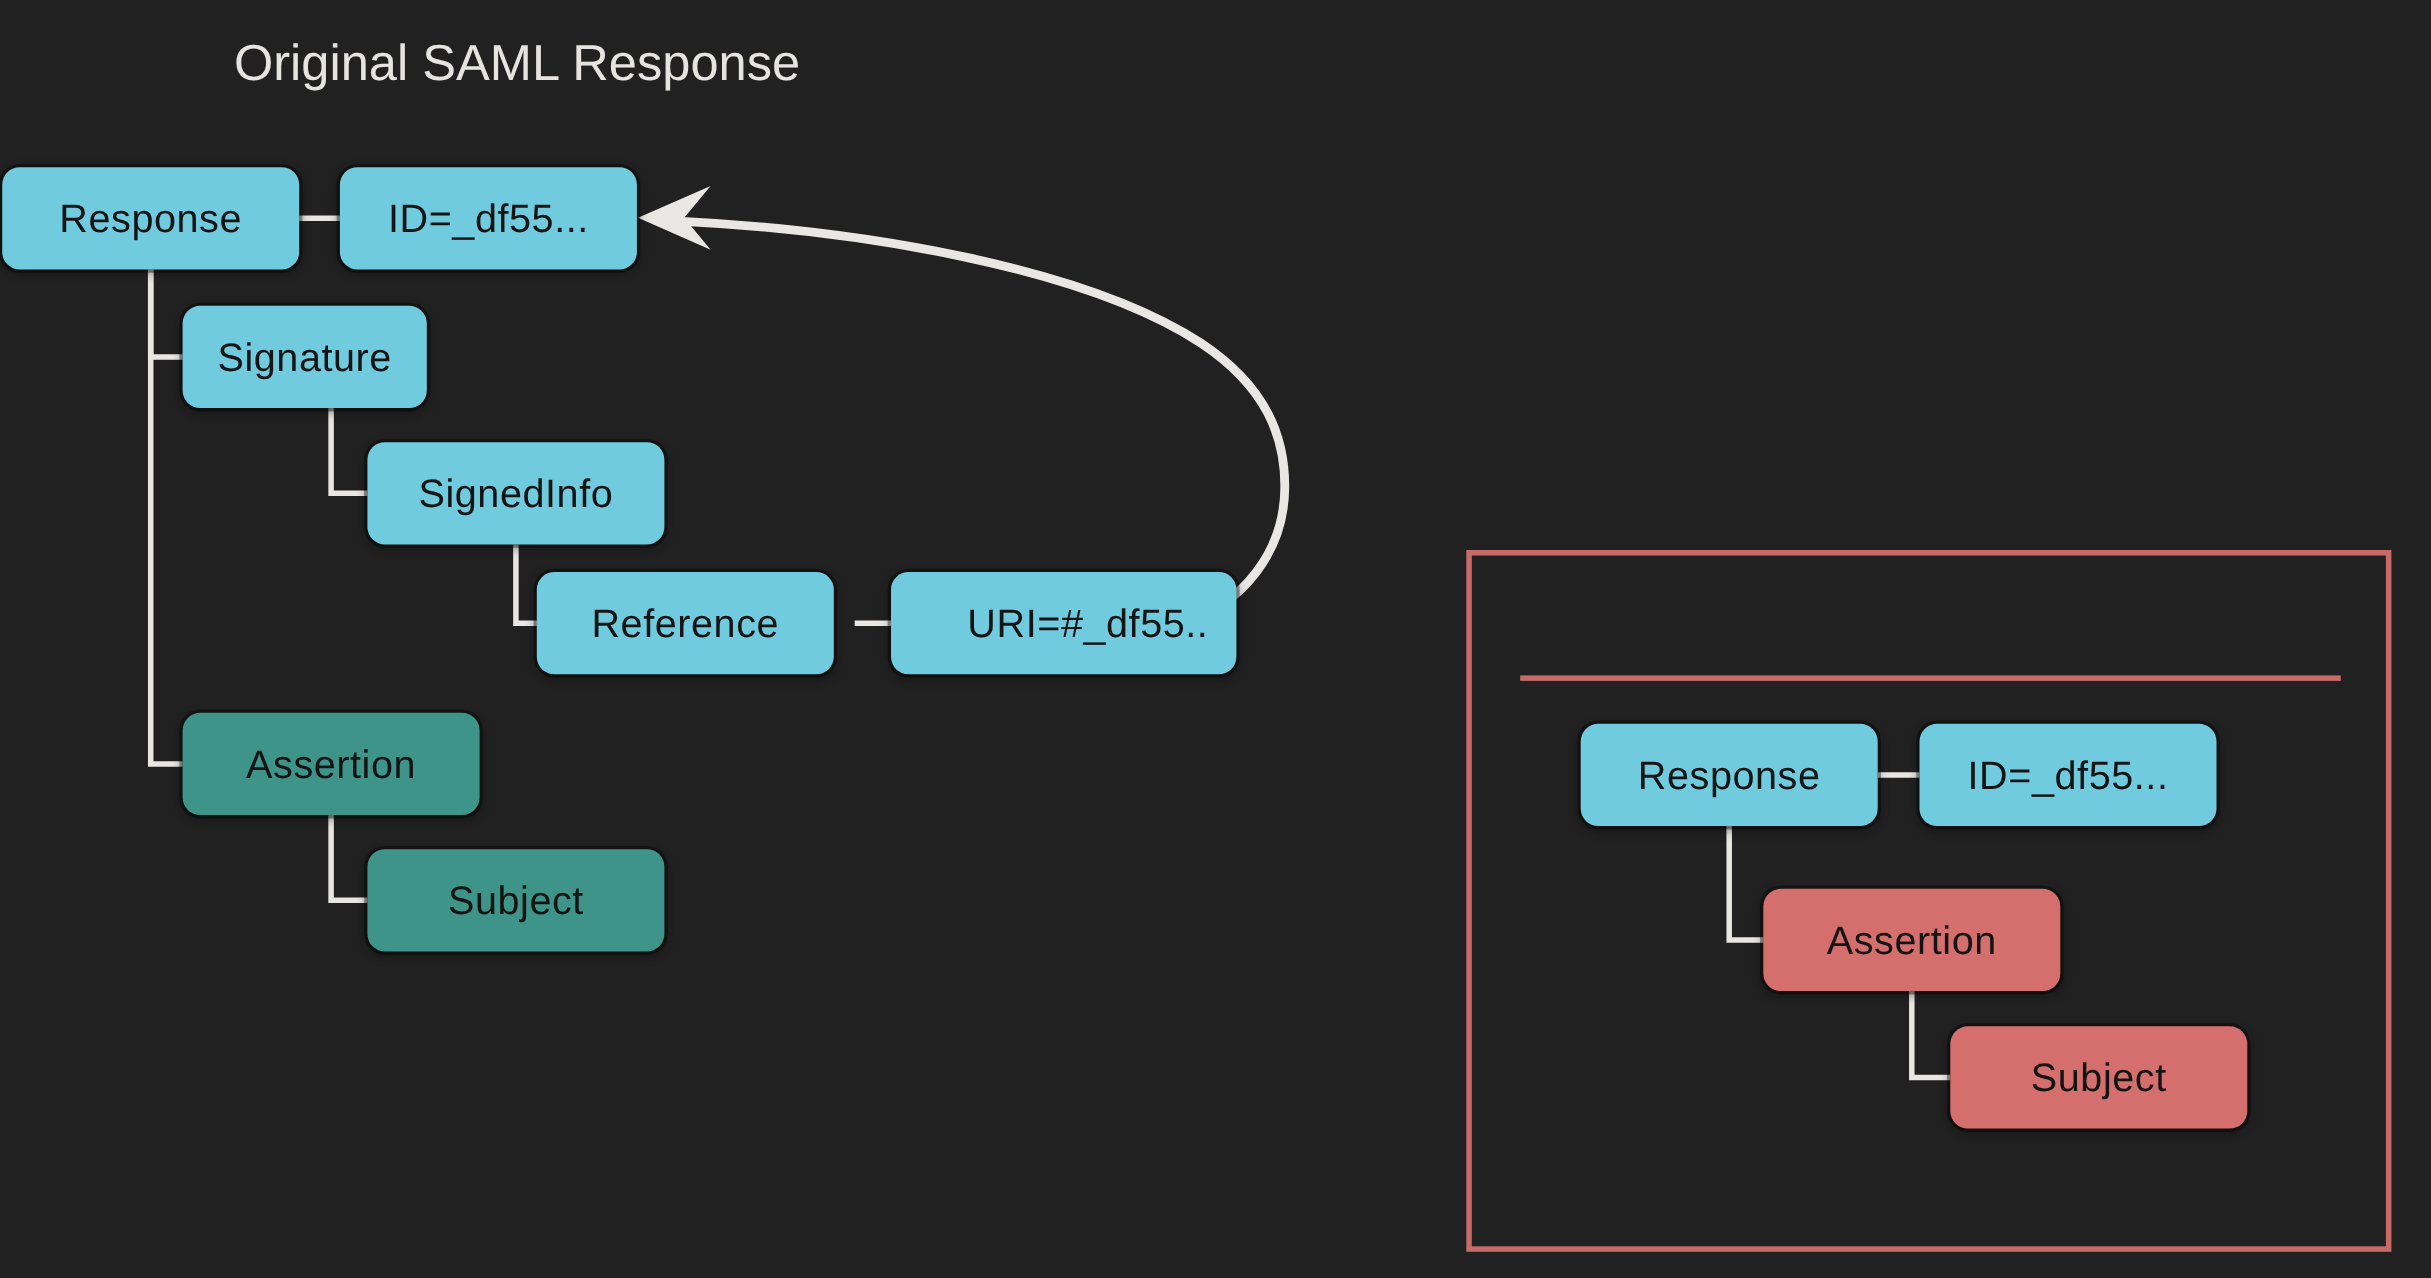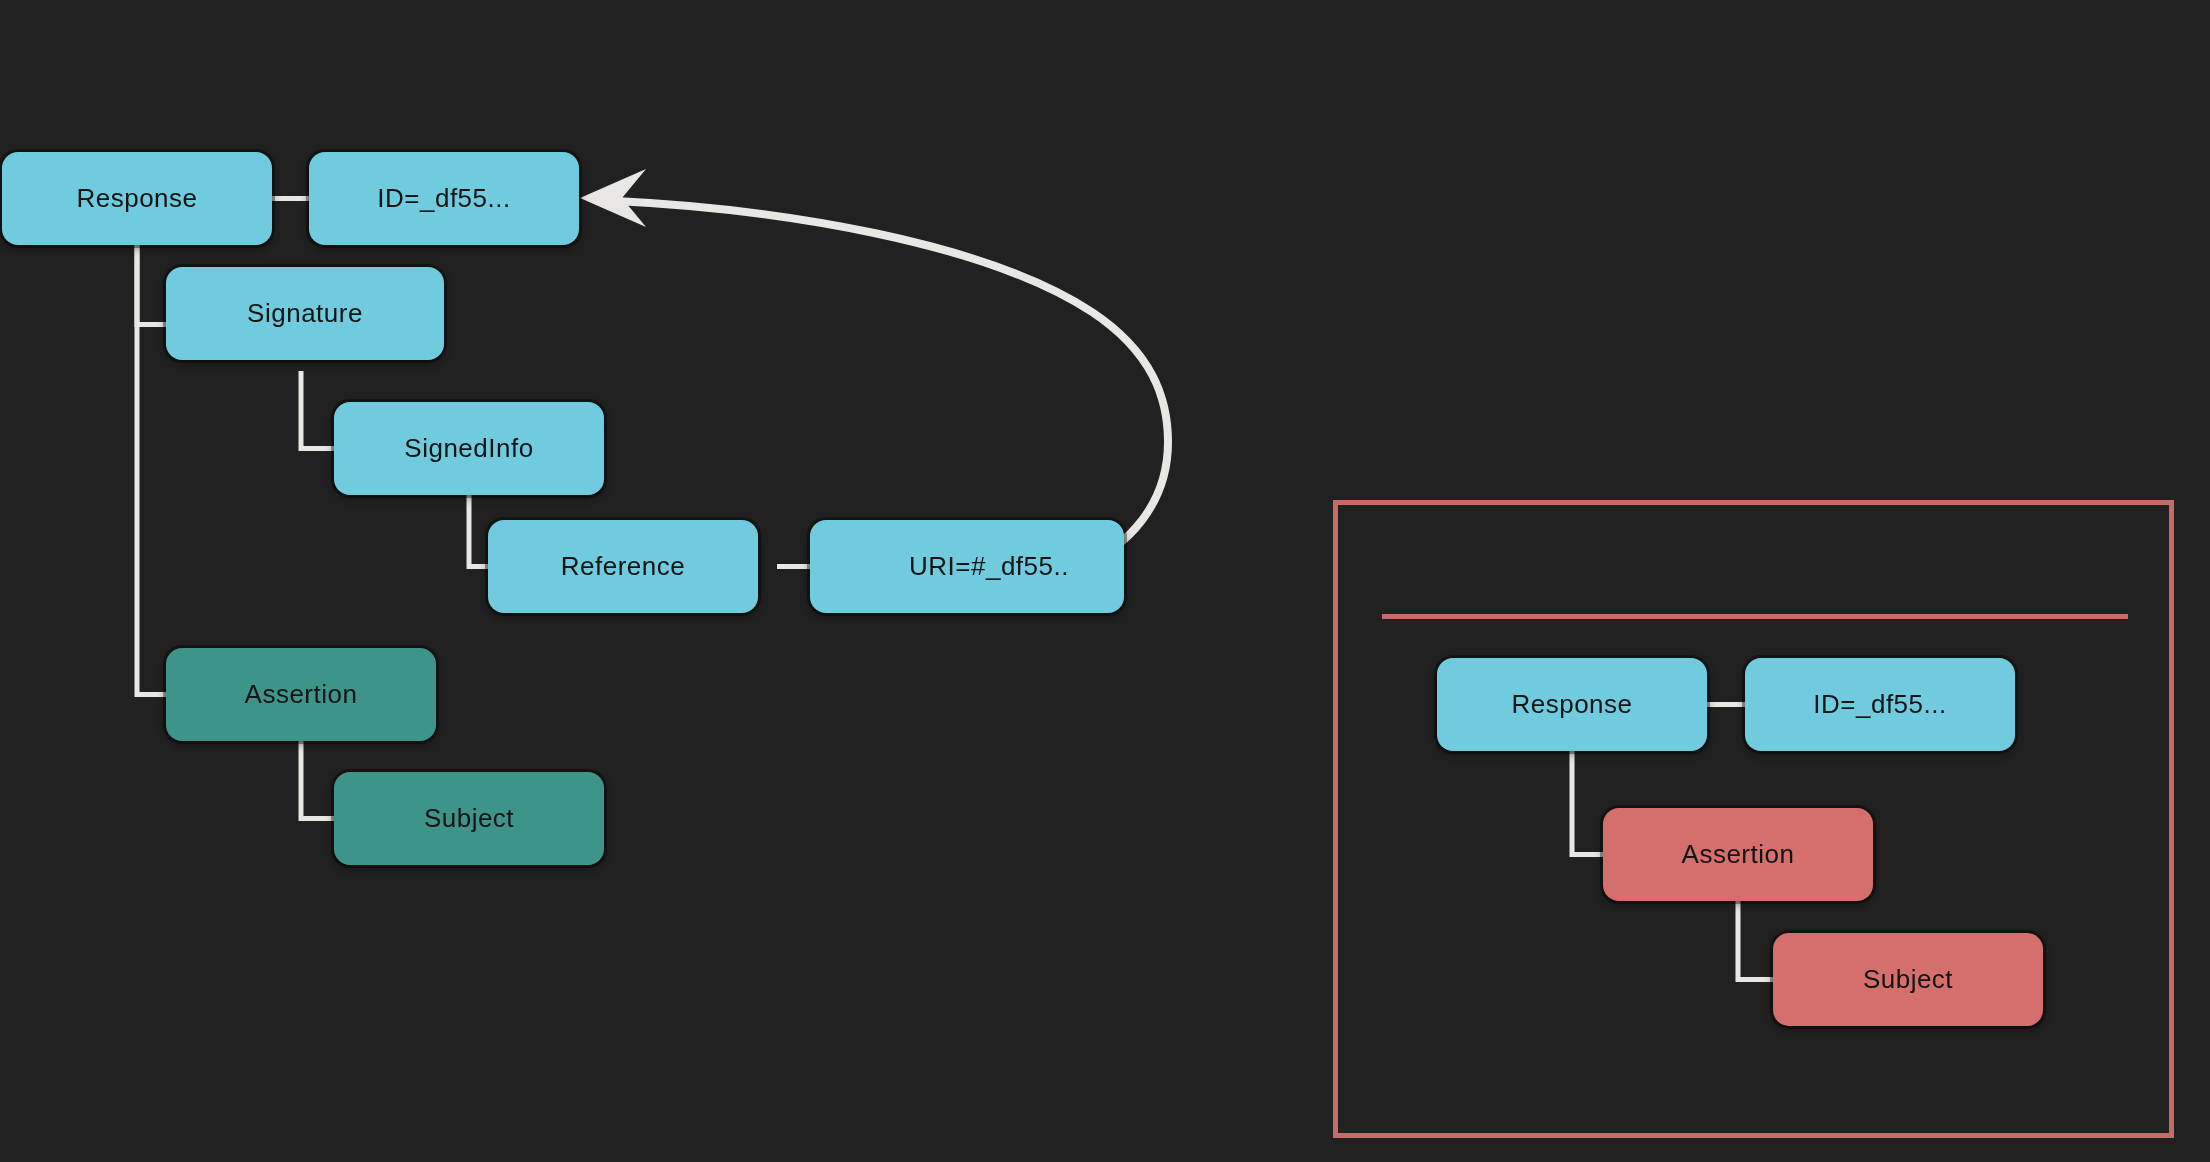--- a/index.html
+++ b/index.html
@@ -3,21 +3,21 @@
 <meta charset="utf-8">
 <style>
   html,body{margin:0;padding:0;background:#212121;}
   .canvas{
     position:relative;width:2210px;height:1162px;background:#212121;
     overflow:hidden;font-family:"Liberation Sans",sans-serif;
   }
   svg.edge-layer{position:absolute;left:0;top:0;pointer-events:none;}
   .node{
     position:absolute;border-radius:16px;display:flex;align-items:center;justify-content:center;
-    font-size:26px;color:#141414;letter-spacing:0.5px;white-space:nowrap;
+    font-size:36px;color:#141414;letter-spacing:0.5px;white-space:nowrap;
     box-shadow:0 0 0 3px rgba(0,0,0,0.35), 0 3px 10px rgba(0,0,0,0.45);
   }
   .diagram-title{
     position:absolute;color:#e6e4e1;font-size:46px;white-space:nowrap;
     transform:translate(-50%,-50%);
   }
   .panel{
     position:absolute;border:5px solid #c66b68;box-sizing:border-box;background:transparent;
   }
   .panel-title{font-size:45px;}
@@ -35,30 +35,31 @@
       <path d="M 777 566.5 H 810" fill="none" stroke="#e9e7e4" stroke-width="5" stroke-linecap="butt"></path>
       <path d="M 137 245 V 694.5 H 166" fill="none" stroke="#e9e7e4" stroke-width="5" stroke-linecap="butt"></path>
       <path d="M 301 741 V 818.5 H 334" fill="none" stroke="#e9e7e4" stroke-width="5" stroke-linecap="butt"></path>
       <path d="M 1707 704.5 H 1745" fill="none" stroke="#e9e7e4" stroke-width="5" stroke-linecap="butt"></path>
       <path d="M 1572 751 V 854.5 H 1603" fill="none" stroke="#e9e7e4" stroke-width="5" stroke-linecap="butt"></path>
       <path d="M 1738 901 V 979.5 H 1773" fill="none" stroke="#e9e7e4" stroke-width="5" stroke-linecap="butt"></path>
       <path d="M 616 201 C 780 209, 985 242, 1092 312 C 1152 352, 1168 398, 1168 442 C 1168 503, 1128 549, 1080 564" fill="none" stroke="#e9e7e4" stroke-width="8" stroke-linecap="round"></path>
       <polygon points="580,198 646,169 622,198 646,227" fill="#e9e7e4"></polygon>
     </svg>
 
+  <div class="diagram-title" id="left-title" style="left: 470px; top: 57px;">Original SAML Response</div>
 
   <div class="panel" id="panel-box" style="left: 1333px; top: 500px; width: 841px; height: 638px; border-color: rgb(198, 107, 104);"></div>
 
 
   <div class="panel-underline" id="panel-underline" style="left: 1382px; top: 614px; width: 746px; background: rgb(198, 107, 104);"></div>
 
   <div id="node-mount">
       <div class="node" style="left: 2px; top: 152px; width: 270px; height: 93px; background: rgb(111, 203, 221);">Response</div>
       <div class="node" style="left: 309px; top: 152px; width: 270px; height: 93px; background: rgb(111, 203, 221);">ID=_df55...</div>
-      <div class="node" style="left: 166px; top: 267px; width: 278px; height: 93px; background: rgb(111, 203, 221);">Signature</div>
+      <div class="node" style="left: 166px; top: 278px; width: 222px; height: 93px; background: rgb(111, 203, 221);">Signature</div>
       <div class="node" style="left: 334px; top: 402px; width: 270px; height: 93px; background: rgb(111, 203, 221);">SignedInfo</div>
       <div class="node" style="left: 488px; top: 520px; width: 270px; height: 93px; background: rgb(111, 203, 221);">Reference</div>
       <div class="node" style="left: 810px; top: 520px; width: 270px; height: 93px; background: rgb(111, 203, 221); padding-left: 44px;">URI=#_df55..</div>
       <div class="node" style="left: 166px; top: 648px; width: 270px; height: 93px; background: rgb(63, 148, 137);">Assertion</div>
       <div class="node" style="left: 334px; top: 772px; width: 270px; height: 93px; background: rgb(63, 148, 137);">Subject</div>
       <div class="node" style="left: 1437px; top: 658px; width: 270px; height: 93px; background: rgb(111, 203, 221);">Response</div>
       <div class="node" style="left: 1745px; top: 658px; width: 270px; height: 93px; background: rgb(111, 203, 221);">ID=_df55...</div>
       <div class="node" style="left: 1603px; top: 808px; width: 270px; height: 93px; background: rgb(213, 111, 110);">Assertion</div>
       <div class="node" style="left: 1773px; top: 933px; width: 270px; height: 93px; background: rgb(213, 111, 110);">Subject</div>
     </div>

